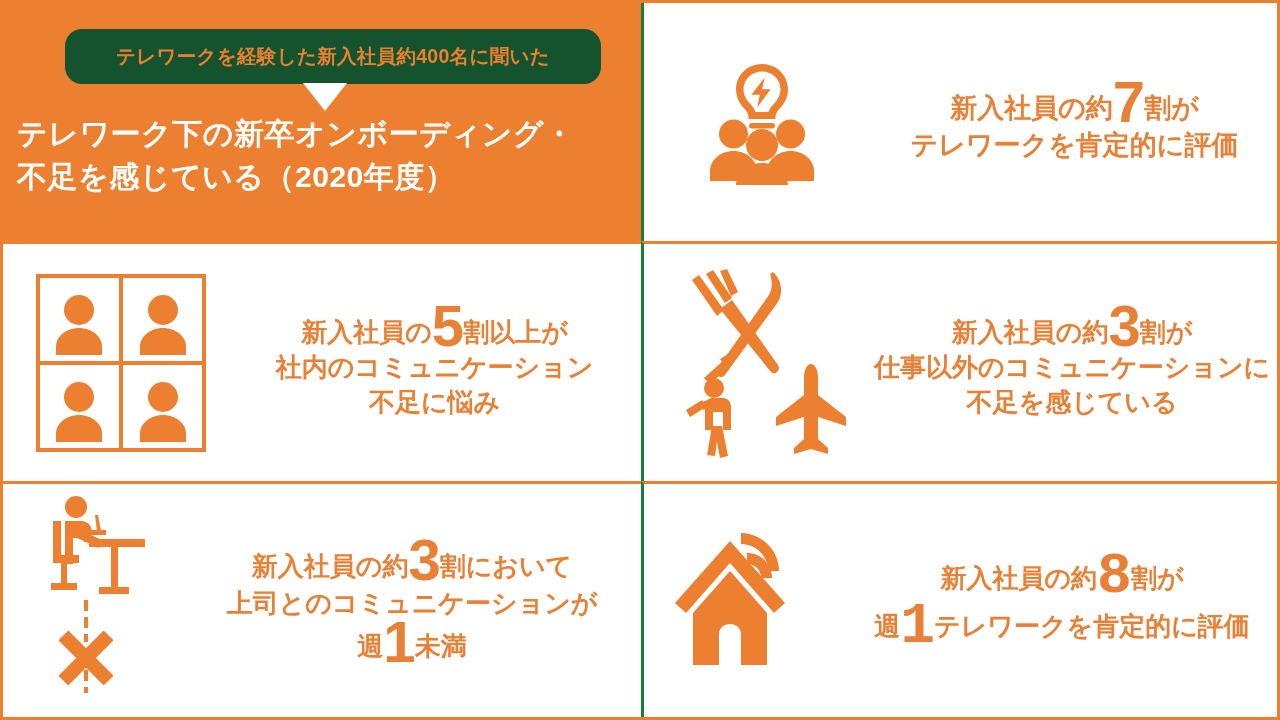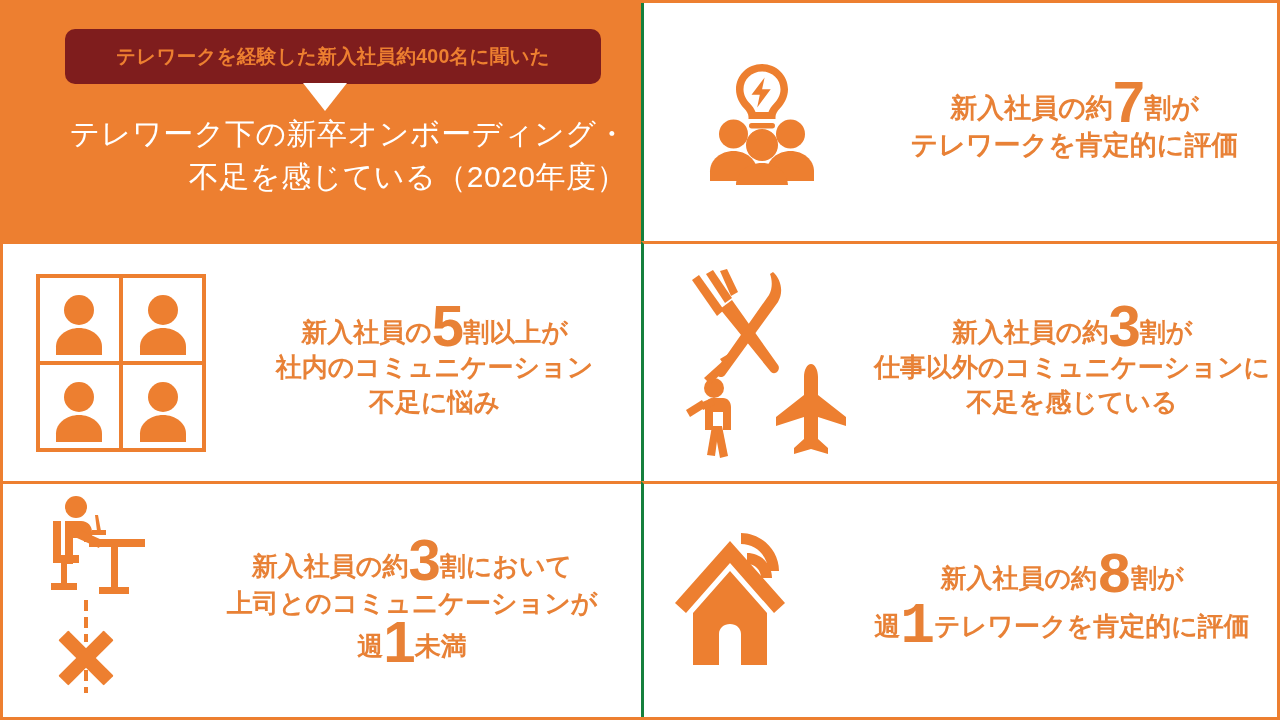--- a/index.html
+++ b/index.html
@@ -38,22 +38,22 @@
     background: #ED7F30;
     display: block;
   }
   .bubble-wrap {
     position: absolute;
     left: 62px;
     top: 26px;
     width: 536px;
   }
   .bubble {
-    background: #7f1d1d;
-    border-radius: 10px;
+    background: #14532d;
+    border-radius: 17px;
     height: 55px;
     display: flex;
     align-items: center;
     justify-content: center;
   }
   .bubble-text {
     color: #ED7F30;
     font-size: 19.5px;
     font-weight: 700;
     letter-spacing: 0.3px;
@@ -67,24 +67,24 @@
     height: 0;
     border-left: 22px solid transparent;
     border-right: 22px solid transparent;
     border-top: 28px solid #ffffff;
   }
   .header-title {
     position: absolute;
     left: 0;
     right: 0;
     top: 110px;
-    text-align: right;
+    text-align: left;
     color: #ffffff;
     font-size: 30px;
-    font-weight: 400;
+    font-weight: 700;
     line-height: 1.42;
     letter-spacing: 0.5px;
     padding: 0 14px;
     box-sizing: border-box;
   }
 
   
   .stat {
     display: flex;
     align-items: center;

